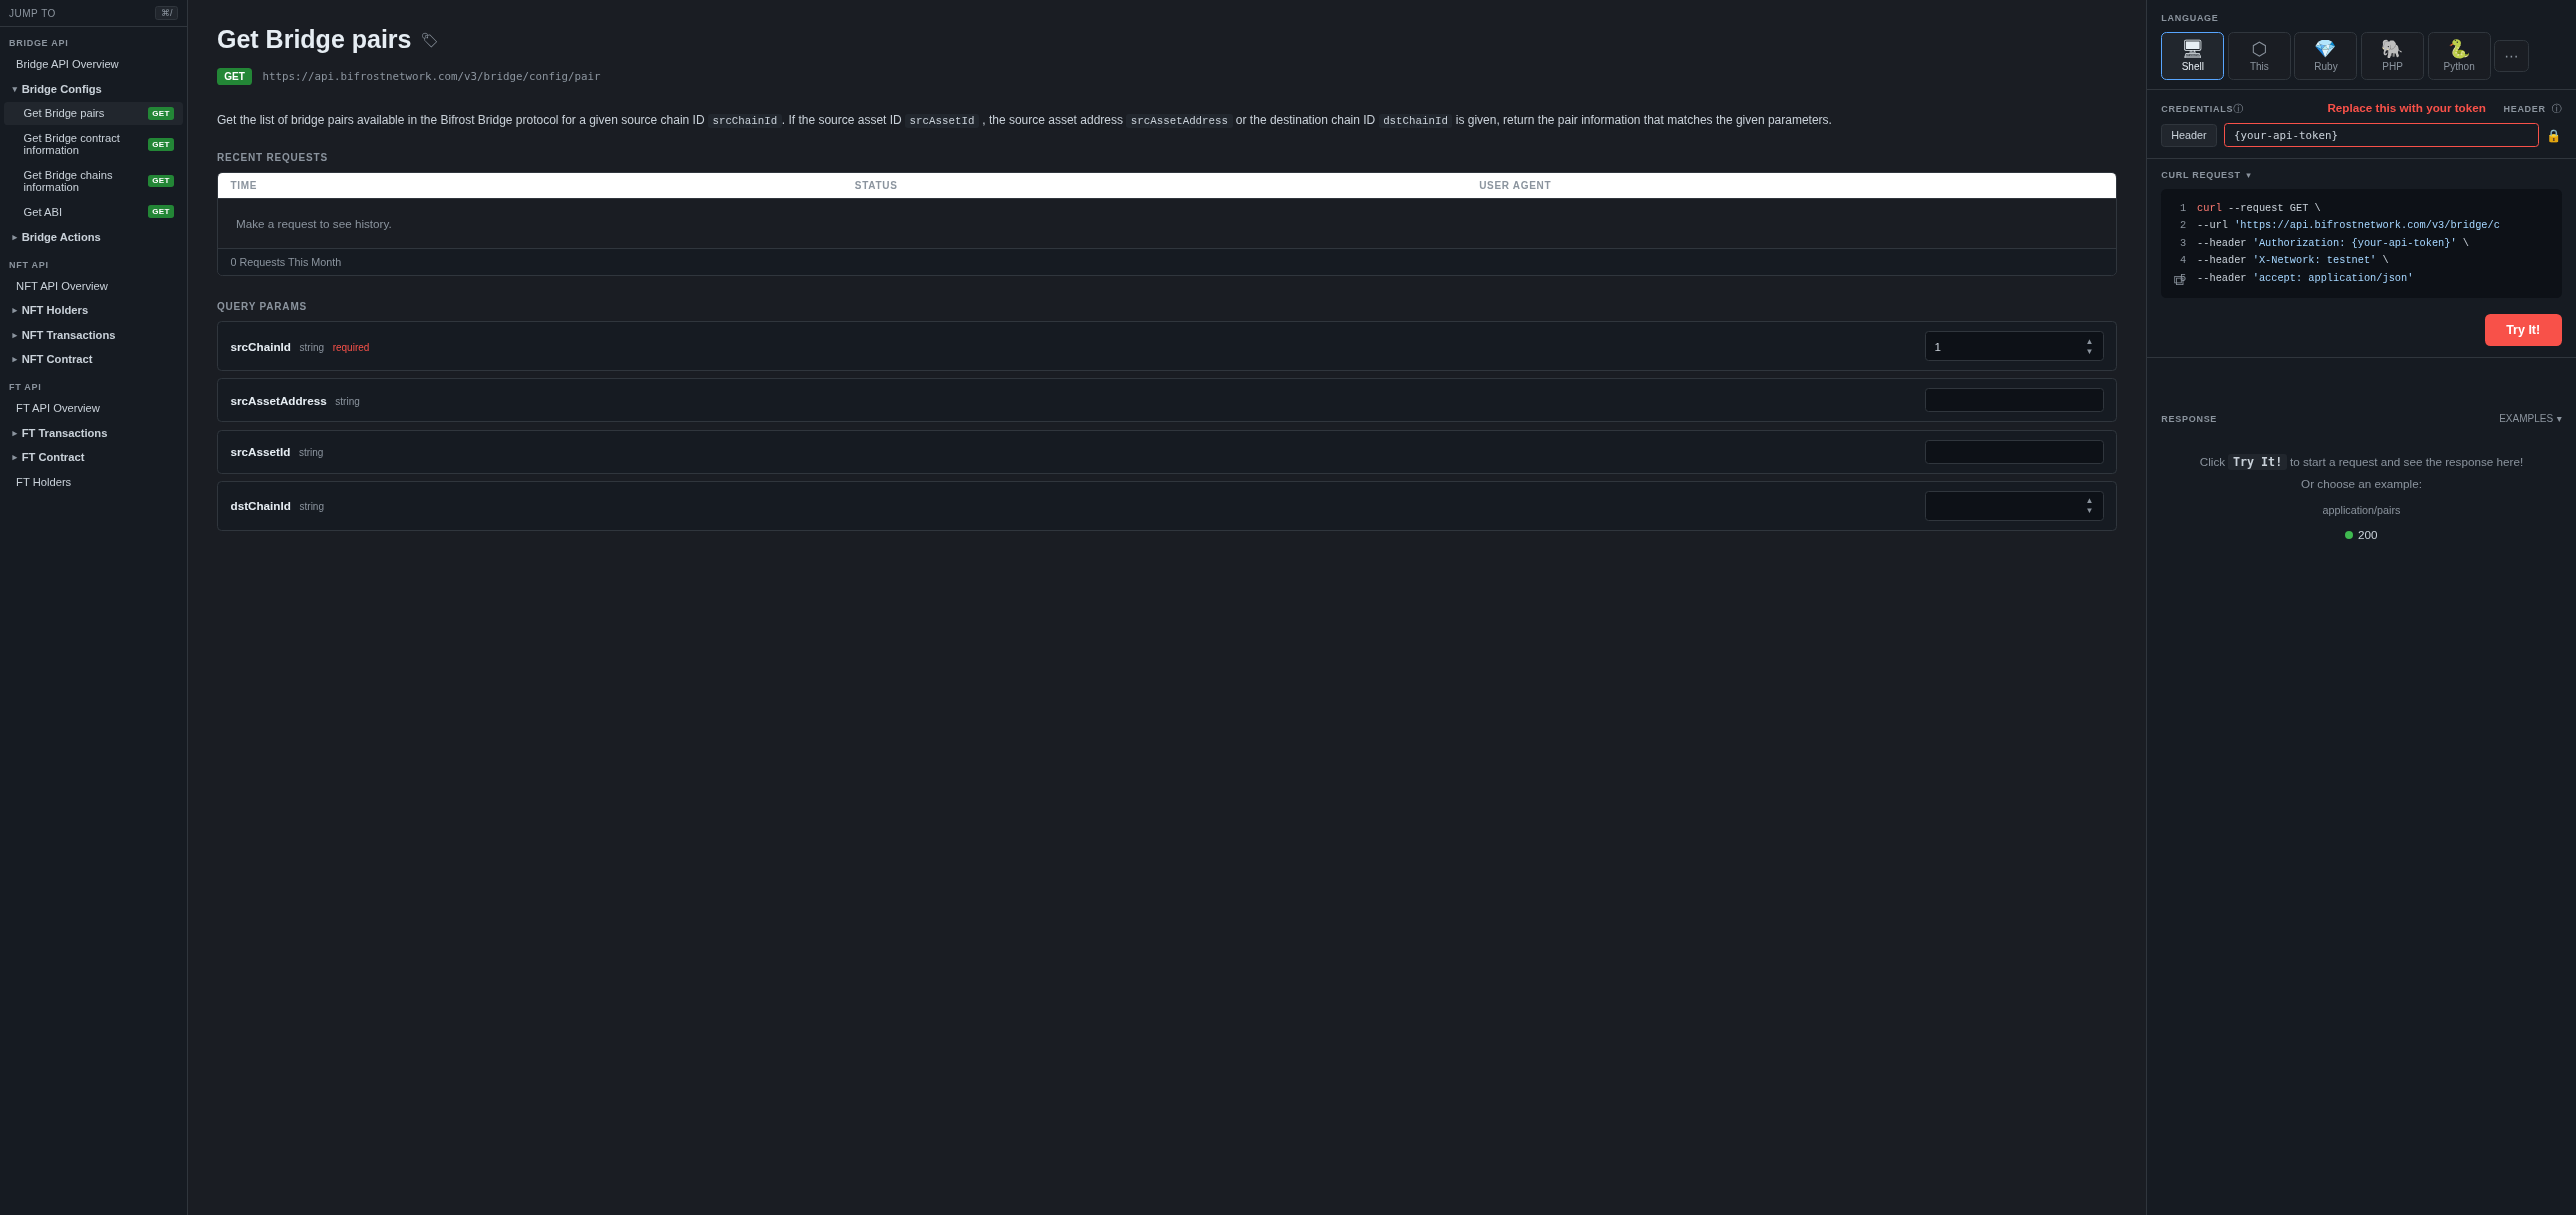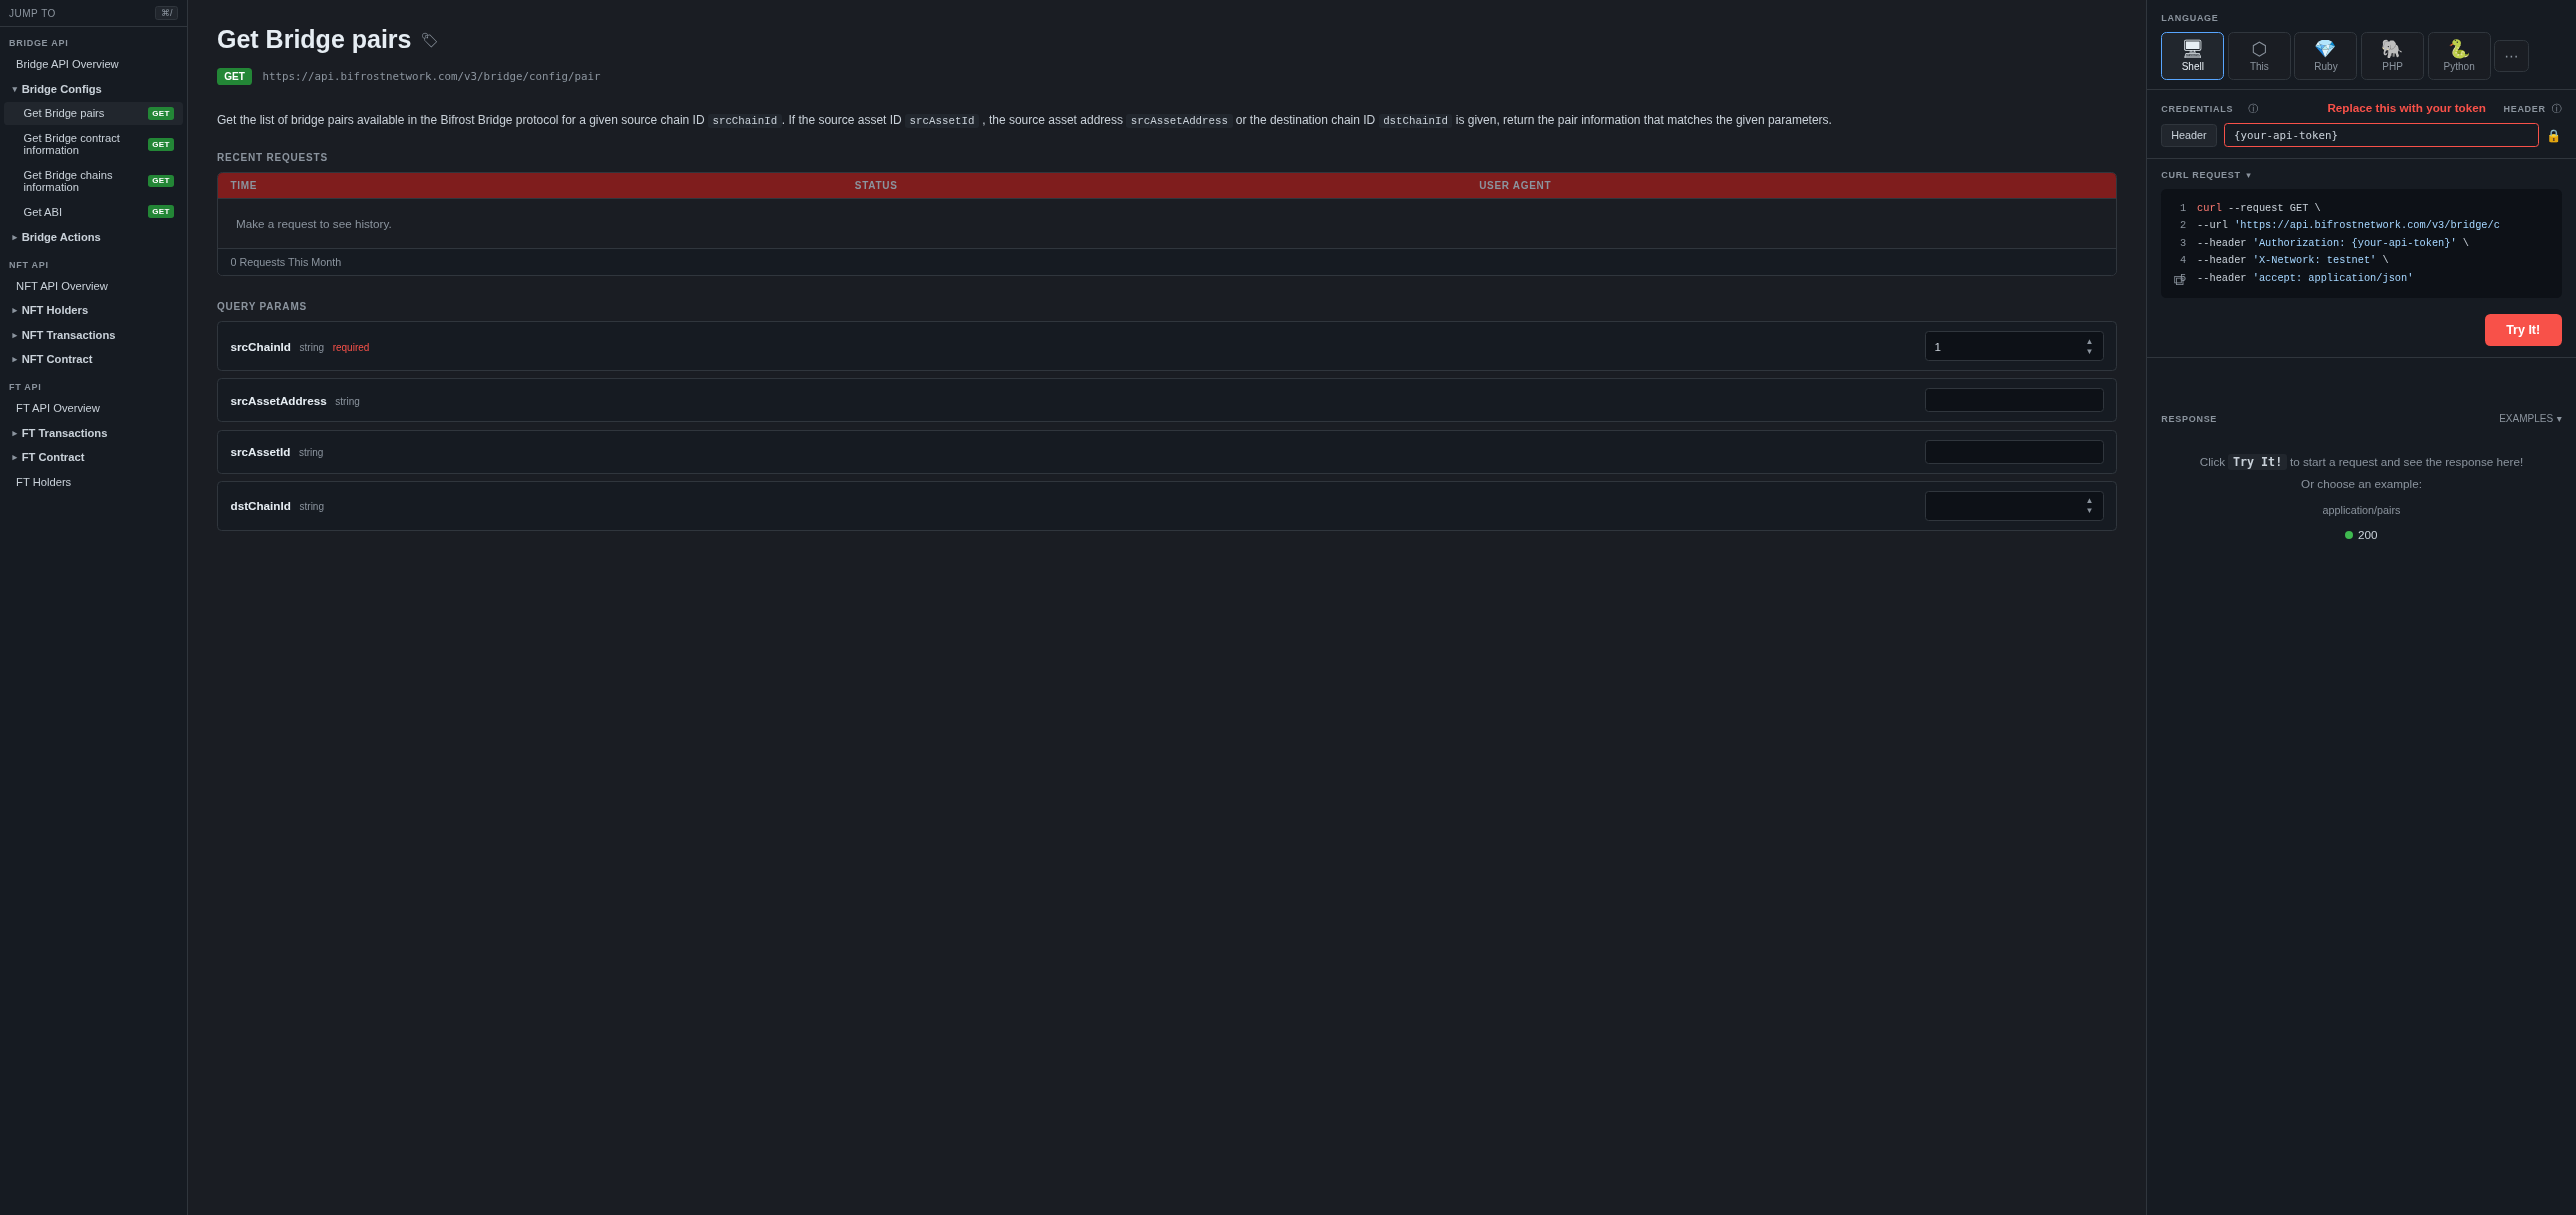--- a/index.html
+++ b/index.html
@@ -170,21 +170,21 @@
     
     .recent-requests-table {
       border: 0.9px solid #30363d;
       border-radius: 5.4px;
       overflow: hidden;
       margin-bottom: 25px;
     }
     .table-header {
       display: grid;
       grid-template-columns: 1fr 1fr 1fr;
-      background: #7f1d1d;
+      background: #ffffff;
       padding: 7.2px 12.5px;
       border-bottom: 0.9px solid #30363d;
     }
     .table-header-cell {
       font-size: 10px;
       font-weight: 600;
       letter-spacing: 0.07em;
       color: #8b949e;
       text-transform: uppercase;
     }
@@ -329,21 +329,21 @@
     }
     .credentials-header {
       display: flex;
       align-items: center;
       justify-content: space-between;
       margin-bottom: 7.2px;
     }
     .credentials-label-row {
       display: flex;
       align-items: center;
-      gap: 15px;
+      gap: 0;
     }
     .credentials-label {
       font-size: 9px;
       font-weight: 700;
       letter-spacing: 0.08em;
       color: #8b949e;
       text-transform: uppercase;
     }
     .info-icon {
       font-size: 10px;

